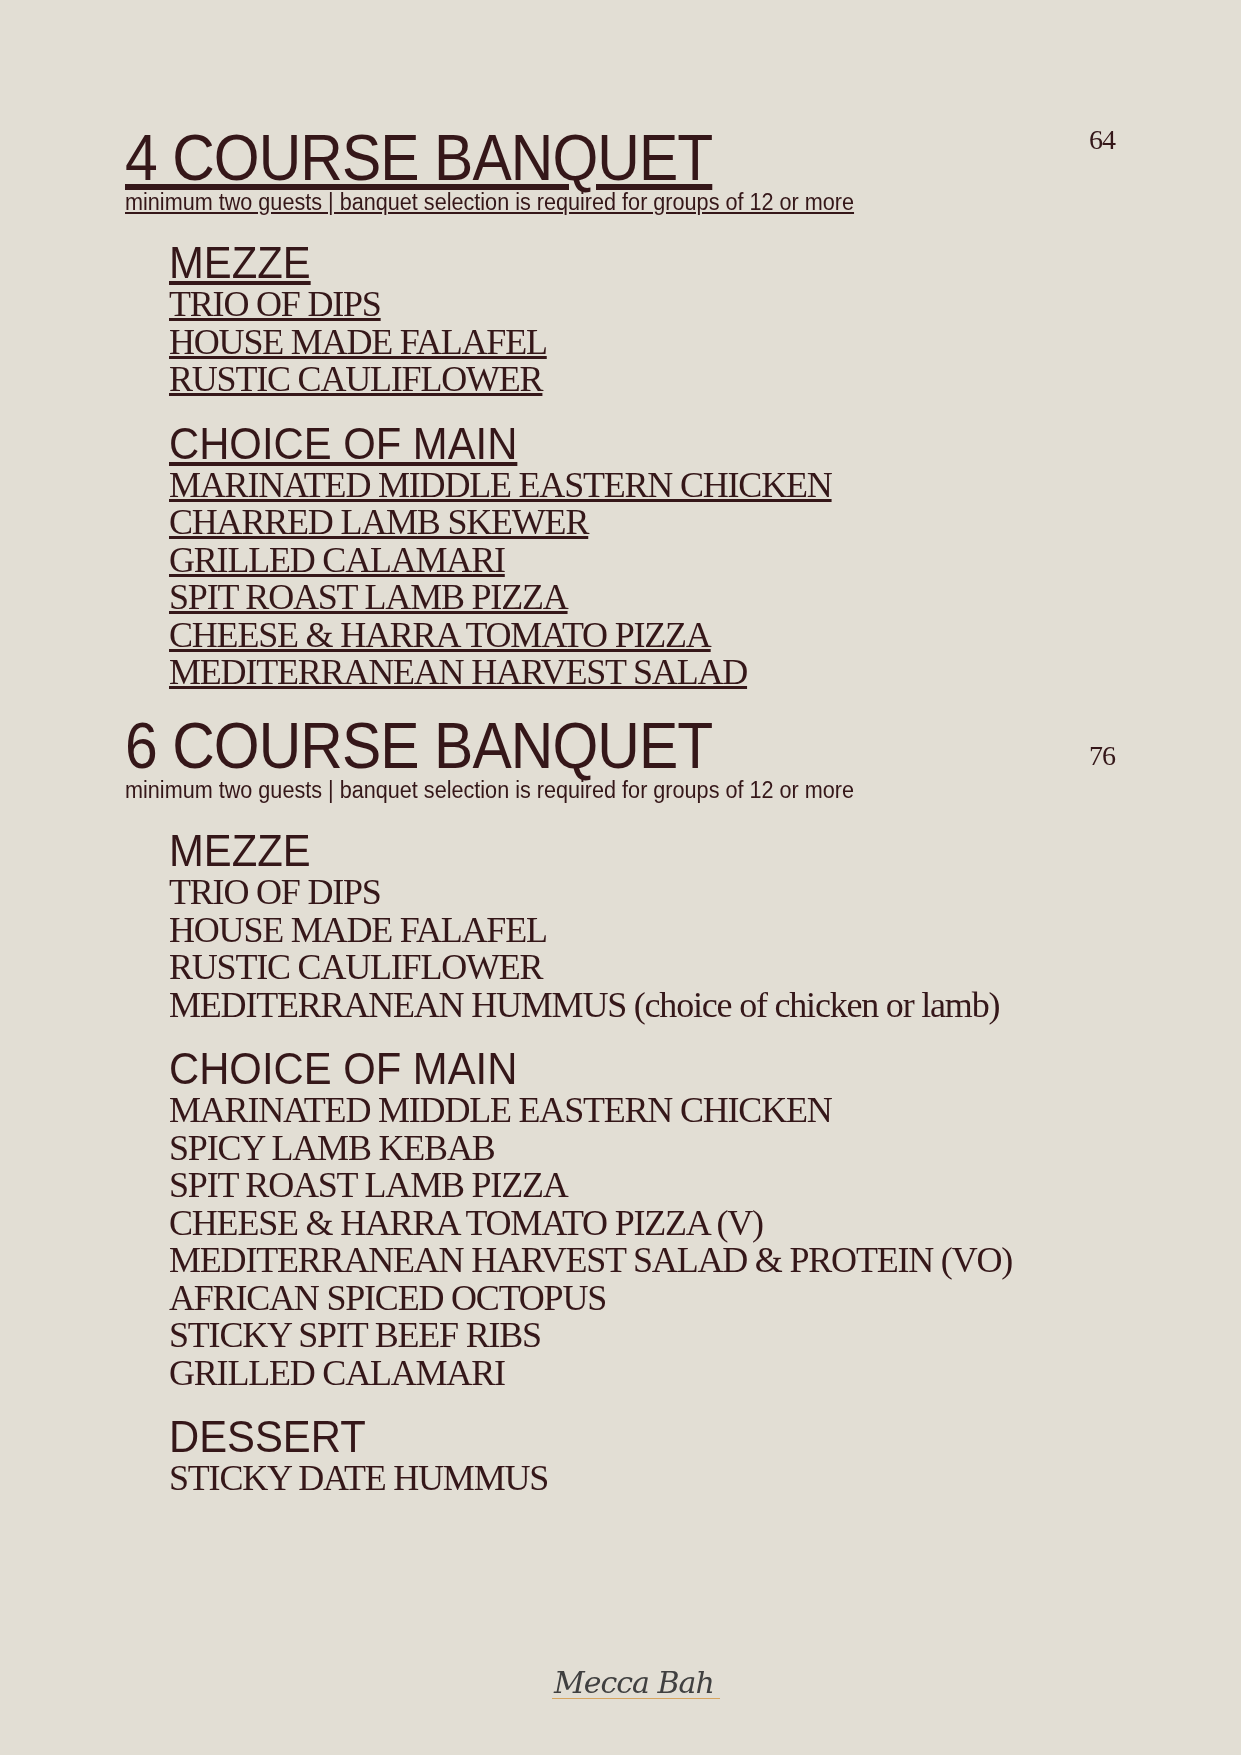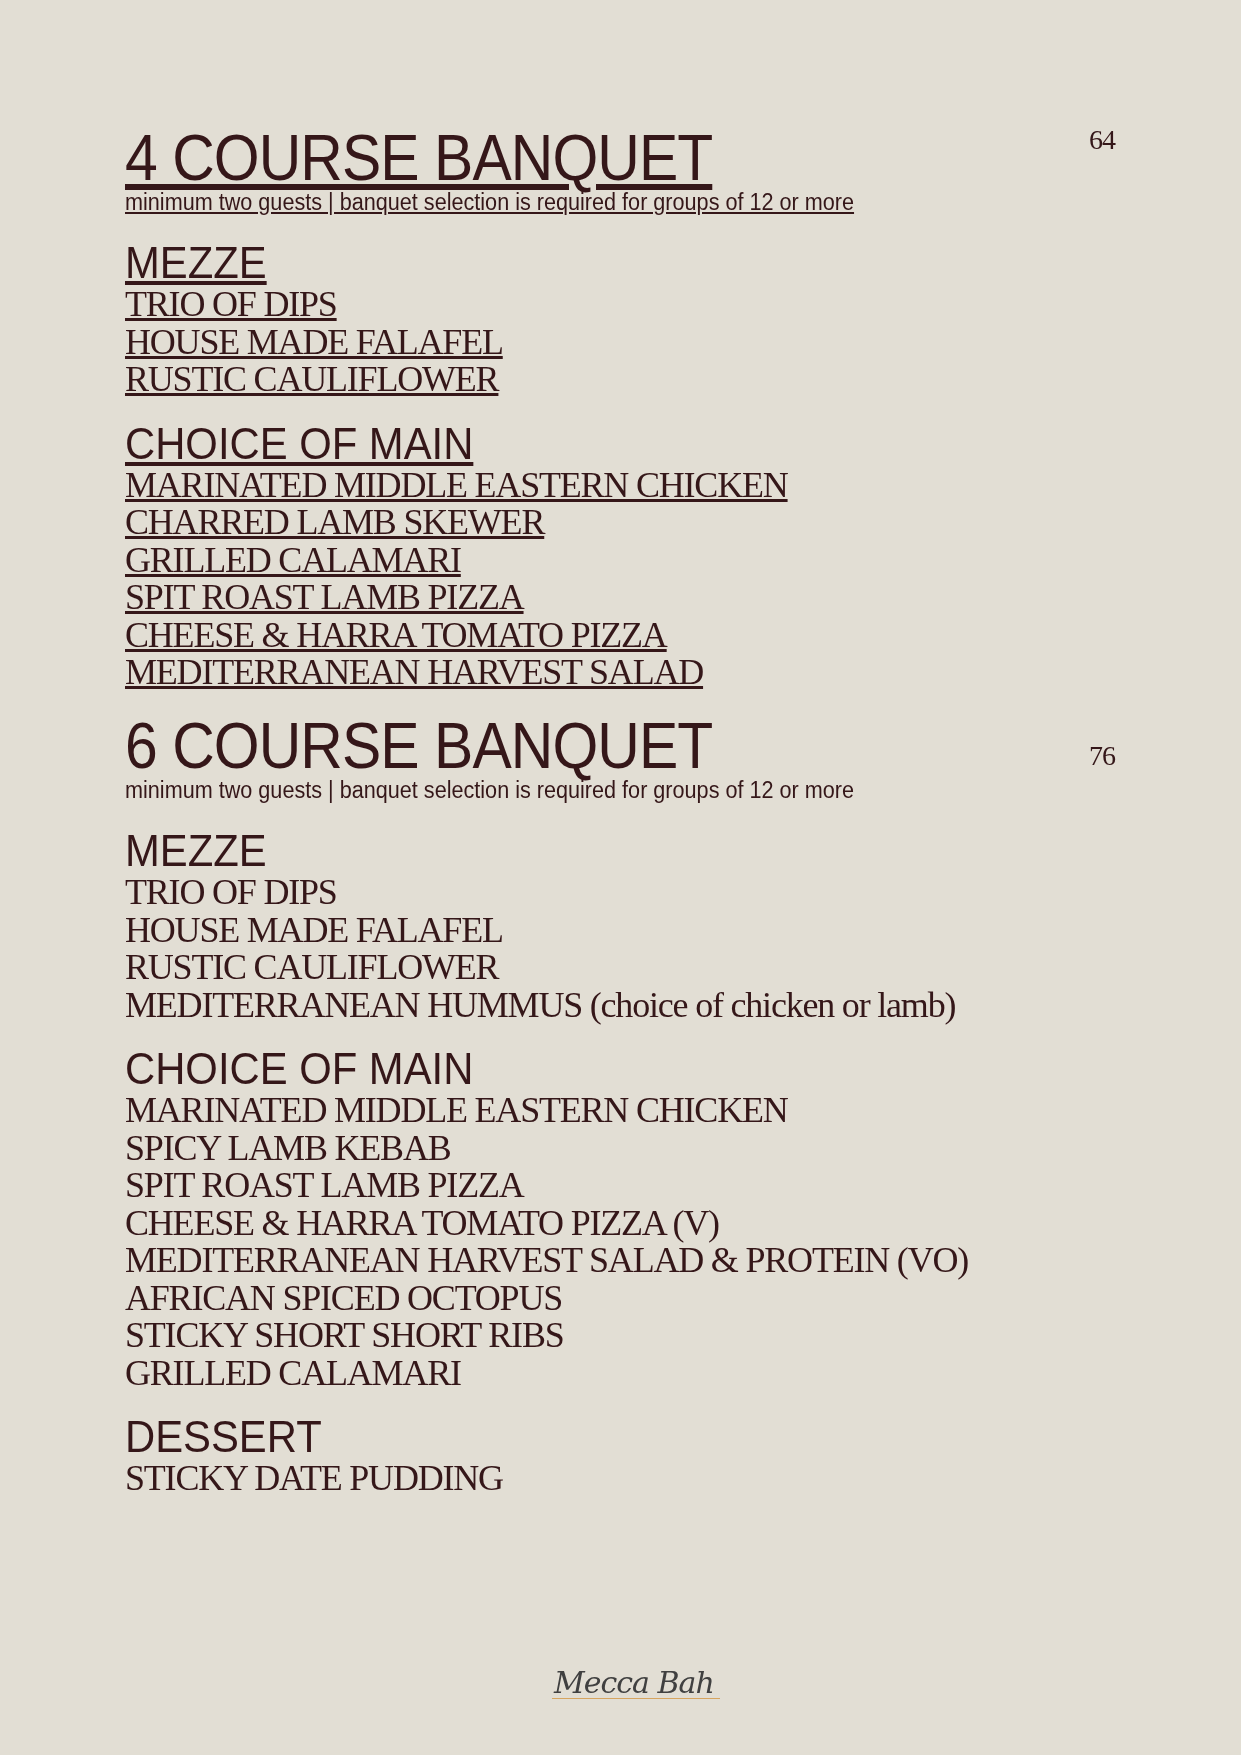--- a/index.html
+++ b/index.html
@@ -31,21 +31,21 @@
     }
     .subtitle {
       font-family: "Liberation Sans", sans-serif;
       font-size: 23px;
       line-height: 28px;
       margin: 0;
       transform: scaleX(0.94);
       transform-origin: left center;
       white-space: nowrap;
     }
-    .section { margin-top: 20px; }
+    .section { margin-top: 20px; margin-left: 44px; }
     .section-title {
       font-family: "Liberation Sans", sans-serif;
       font-size: 44px;
       line-height: 46px;
       font-weight: normal;
       margin: 0;
       transform: scaleX(0.95);
       transform-origin: left center;
       white-space: nowrap;
     }
@@ -118,27 +118,27 @@
 
     <div class="section" style="margin-top:22px;">
       <h2 class="section-title">CHOICE OF MAIN</h2>
       <ul class="items">
         <li class="item">MARINATED MIDDLE EASTERN CHICKEN</li>
         <li class="item">SPICY LAMB KEBAB</li>
         <li class="item">SPIT ROAST LAMB PIZZA</li>
         <li class="item">CHEESE &amp; HARRA TOMATO PIZZA (V)</li>
         <li class="item">MEDITERRANEAN HARVEST SALAD &amp; PROTEIN (VO)</li>
         <li class="item">AFRICAN SPICED OCTOPUS</li>
-        <li class="item">STICKY SHORT SHORT RIBS</li>
+        <li class="item">STICKY SPIT BEEF RIBS</li>
         <li class="item">GRILLED CALAMARI</li>
       </ul>
     </div>
 
     <div class="section" style="margin-top:22px;">
       <h2 class="section-title">DESSERT</h2>
       <ul class="items">
-        <li class="item">STICKY DATE PUDDING</li>
+        <li class="item">STICKY DATE HUMMUS</li>
       </ul>
     </div>
   </div>
 </div>
 
 <div class="logo">Mecca Bah</div>
 
 </body></html>

